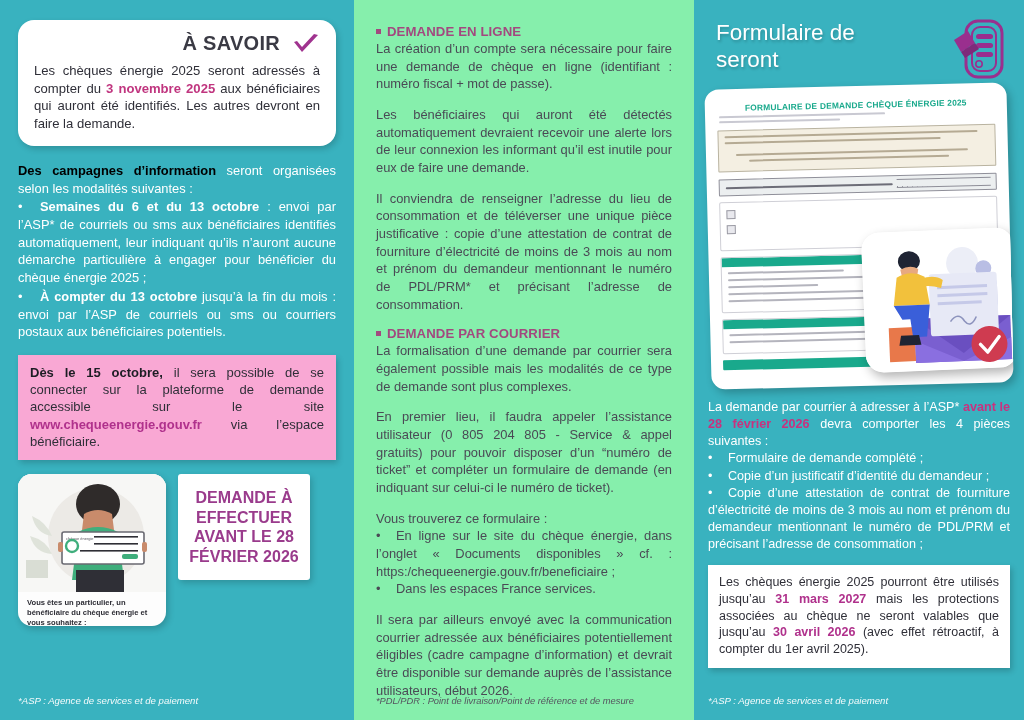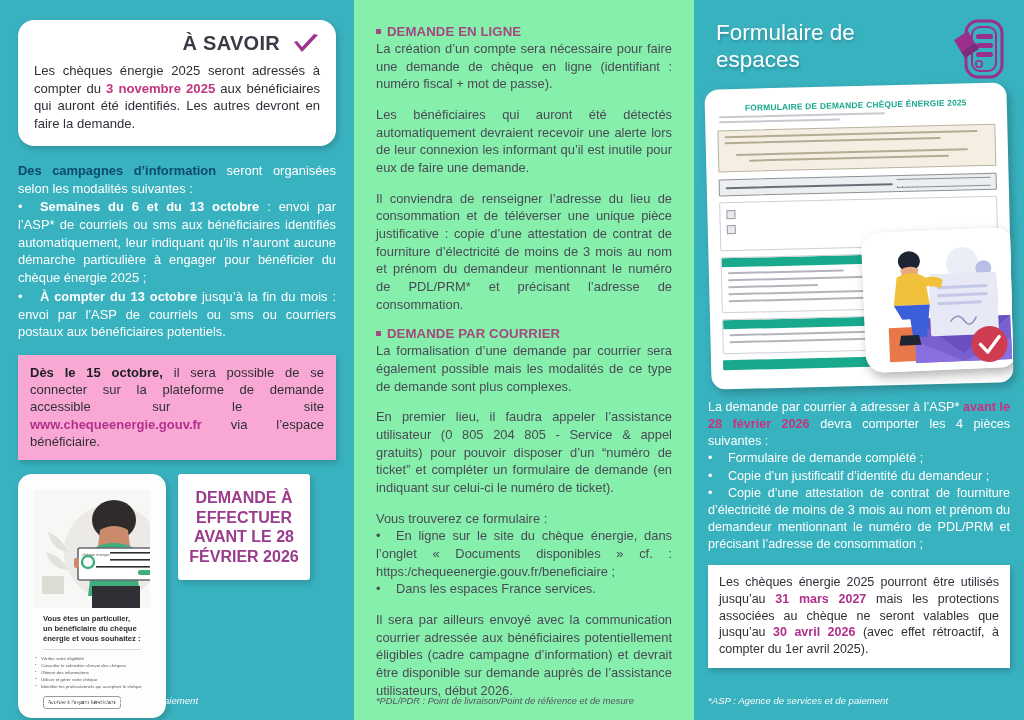--- a/index.html
+++ b/index.html
@@ -51,44 +51,44 @@
   .check-icon{width:28px;height:22px;flex:0 0 auto;}
   .savoir-text{
     font-size:13.1px;line-height:1.34;color:#2f2f38;text-align:justify;
   }
   .savoir-text .accent{color:#c0357f;font-weight:600;}
 
   .camp-block{
     margin-top:16px;
     font-size:12.9px;line-height:1.37;color:#ffffff;text-align:justify;
   }
-  .camp-block .lead{color:#0c4a6e;font-weight:bold;}
+  .camp-block .lead{color:#000000;font-weight:bold;}
   .camp-block .b{font-weight:bold;}
   .camp-ul{margin:0;padding:0;list-style:none;}
   .camp-ul li{
     position:relative;padding-left:0;margin-top:1px;text-align:justify;
   }
   .camp-ul li .bu{display:inline-block;width:22px;}
 
   .dès-box{
     margin-top:14px;background:#f9a8d4;
     padding:9px 12px 10px 12px;
     box-shadow:2px 3px 6px rgba(0,0,0,.18);
     font-size:13px;line-height:1.33;color:#2f2f38;text-align:justify;
   }
   .dès-box .b{font-weight:bold;color:#1d1d24;}
   .dès-box .url{color:#b0318c;font-weight:bold;}
 
   .bottom-row{
     margin-top:14px;display:flex;gap:12px;align-items:flex-start;
   }
   .promo-card{
-    width:148px;height:244px;background:#fdfdfd;border-radius:14px;
+    width:148px;height:152px;background:#fdfdfd;border-radius:14px;
     box-shadow:2px 3px 7px rgba(0,0,0,.2);
-    box-sizing:border-box;padding:16px;overflow:hidden;position:relative;
+    box-sizing:border-box;padding:0;overflow:hidden;position:relative;
   }
   .promo-illu{position:relative;height:118px;background:#f7f7f5;overflow:hidden;}
   .promo-txt{
     padding:6px 9px 0 9px;font-size:7.6px;line-height:1.33;
     font-weight:bold;color:#2d2d35;
   }
   .promo-list{margin:5px 0 0 0;padding:0;list-style:none;}
   .promo-list li{
     font-size:4.4px;color:#57575f;line-height:1.6;padding-left:7px;position:relative;
   }
@@ -311,21 +311,21 @@
       <li><span class="bu">•</span><span>Dans les espaces France services.</span></li>
     </ul>
     <p class="mid-p">Il sera par ailleurs envoyé avec la communication courrier adressée aux bénéficiaires potentiellement éligibles (cadre campagne d’information) et devrait être disponible sur demande auprès de l’assistance utilisateurs, début 2026.</p>
 
     <div class="mid-foot">*PDL/PDR : Point de livraison/Point de référence et de mesure</div>
   </div>
 
   <div class="col-right">
 
     <div class="right-head">
-      <div class="right-title">Formulaire de espaces</div>
+      <div class="right-title">Formulaire de seront</div>
       <svg class="form-icon" viewBox="0 0 54 62">
         <rect x="14" y="3" width="36" height="56" rx="12" fill="none" stroke="#9a2f8e" stroke-width="3"></rect>
         <rect x="20" y="9" width="24" height="44" rx="8" fill="none" stroke="#9a2f8e" stroke-width="2"></rect>
         <rect x="24" y="16" width="17" height="5" rx="2.5" fill="#9a2f8e"></rect>
         <rect x="24" y="25" width="17" height="5" rx="2.5" fill="#9a2f8e"></rect>
         <rect x="24" y="34" width="17" height="5" rx="2.5" fill="#9a2f8e"></rect>
         <path d="M2 22 L16 13 L23 25 L9 34 Z" fill="#9a2f8e"></path>
         <path d="M9 34 L23 25 L27 31 L13 40 Z" fill="#7e2b7a"></path>
         <circle cx="27" cy="46" r="3.2" fill="none" stroke="#9a2f8e" stroke-width="1.6"></circle>
       </svg>

